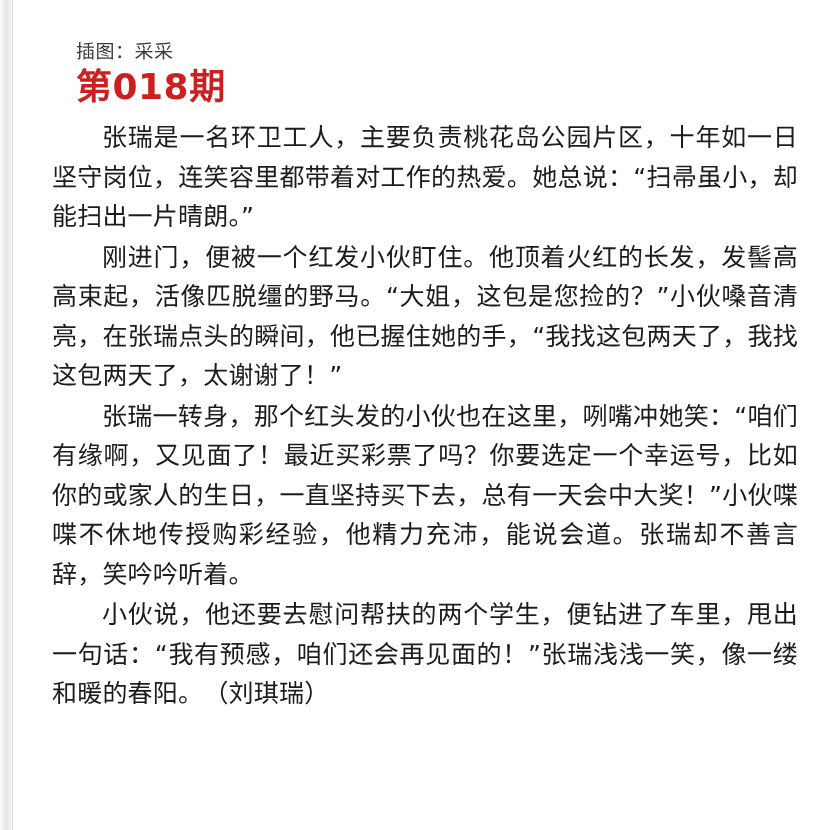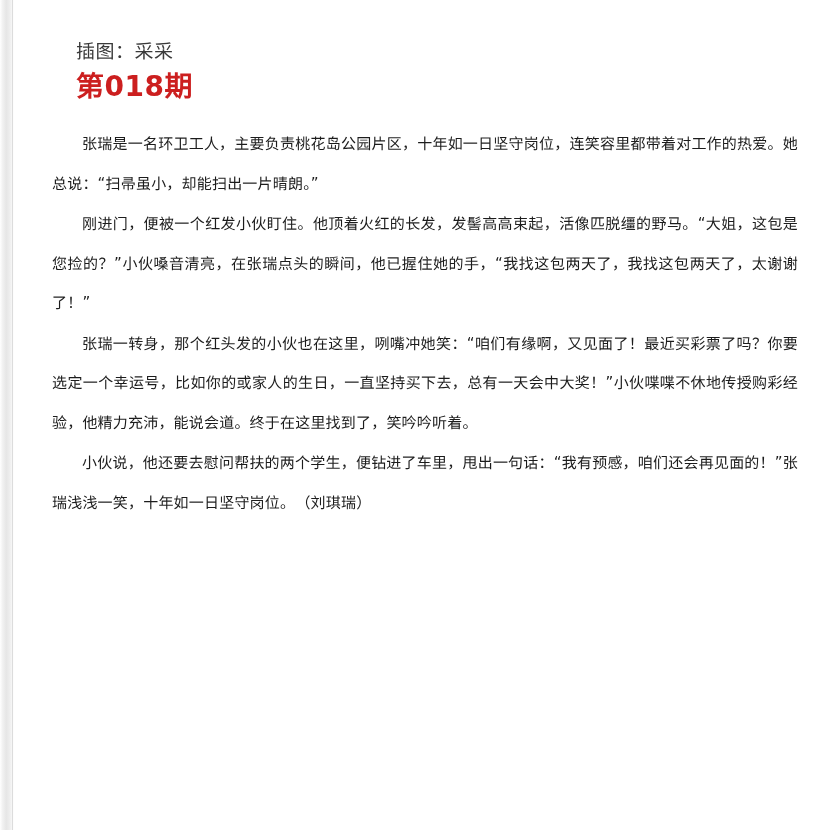--- a/index.html
+++ b/index.html
@@ -56,36 +56,36 @@
   .byline {
     margin: 0 0 2px 38px;
     font-size: 19px;
     line-height: 30px;
     color: #3a3a3a;
     letter-spacing: 0.5px;
     font-weight: 400;
   }
 
   .issue-title {
-    margin: 0 0 19px 38px;
-    font-size: 28px;
+    margin: 0 0 12px 38px;
+    font-size: 36px;
     line-height: 38px;
     font-weight: 700;
     color: #cc1f1f;
     letter-spacing: 0.5px;
   }
 
   .article {
     margin: 0;
     padding: 0 14px 0 14px;
   }
 
   .article p {
     margin: 0 0 1px 0;
-    font-size: 15px;
+    font-size: 25px;
     line-height: 39.5px;
     color: #1c1c1c;
     text-align: justify;
     text-justify: inter-ideograph;
     text-indent: 2em;
     letter-spacing: 0.2px;
     font-weight: 400;
   }
 </style>
 </head>
@@ -96,17 +96,17 @@
 
 <div class="page">
 
   <div class="byline">插图：采采</div>
 
   <h1 class="issue-title">第018期</h1>
 
   <div class="article">
     <p>张瑞是一名环卫工人，主要负责桃花岛公园片区，十年如一日坚守岗位，连笑容里都带着对工作的热爱。她总说：“扫帚虽小，却能扫出一片晴朗。”</p>
     <p>刚进门，便被一个红发小伙盯住。他顶着火红的长发，发髻高高束起，活像匹脱缰的野马。“大姐，这包是您捡的？”小伙嗓音清亮，在张瑞点头的瞬间，他已握住她的手，“我找这包两天了，我找这包两天了，太谢谢了！”</p>
-    <p>张瑞一转身，那个红头发的小伙也在这里，咧嘴冲她笑：“咱们有缘啊，又见面了！最近买彩票了吗？你要选定一个幸运号，比如你的或家人的生日，一直坚持买下去，总有一天会中大奖！”小伙喋喋不休地传授购彩经验，他精力充沛，能说会道。终于在这里找到了，笑吟吟听着。</p>
-    <p>小伙说，他还要去慰问帮扶的两个学生，便钻进了车里，甩出一句话：“我有预感，咱们还会再见面的！”张瑞浅浅一笑，十年如一日坚守岗位。　（刘琪瑞）</p>
+    <p>张瑞一转身，那个红头发的小伙也在这里，咧嘴冲她笑：“咱们有缘啊，又见面了！最近买彩票了吗？你要选定一个幸运号，比如你的或家人的生日，一直坚持买下去，总有一天会中大奖！”小伙喋喋不休地传授购彩经验，他精力充沛，能说会道。张瑞却不善言辞，笑吟吟听着。</p>
+    <p>小伙说，他还要去慰问帮扶的两个学生，便钻进了车里，甩出一句话：“我有预感，咱们还会再见面的！”张瑞浅浅一笑，像一缕和暖的春阳。　（刘琪瑞）</p>
   </div>
 
 </div>
 
 </body></html>

